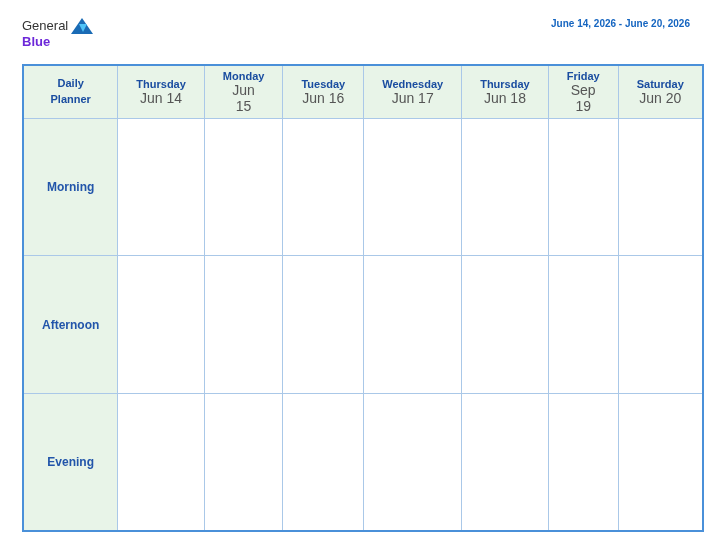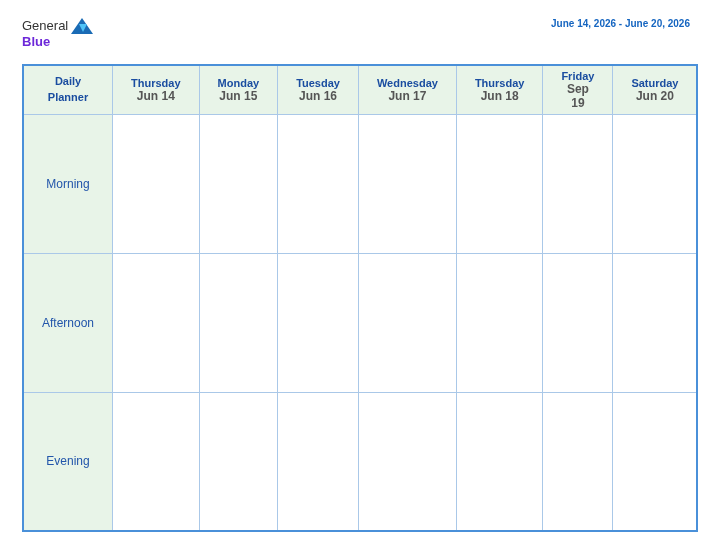--- a/index.html
+++ b/index.html
@@ -105,37 +105,37 @@
 
     .header-day-name {
       display: block;
       font-size: 11px;
       font-weight: bold;
       color: #1a4da0;
     }
 
     .header-date {
       display: block;
-      font-size: 12px;
-      font-weight: bold;
+      font-size: 14px;
+      font-weight: normal;
       color: #555;
     }
 
     .header-label {
       font-size: 11px;
       font-weight: bold;
       color: #1a4da0;
       line-height: 1.4;
     }
 
     
     .col-label {
       background: #e8f4e8;
       font-size: 12px;
-      font-weight: normal;
+      font-weight: bold;
       color: #2255aa;
       width: 82px;
       min-width: 82px;
     }
 
     
     .calendar-table tbody tr td {
       background: #fff;
       height: 118px;
       vertical-align: top;

